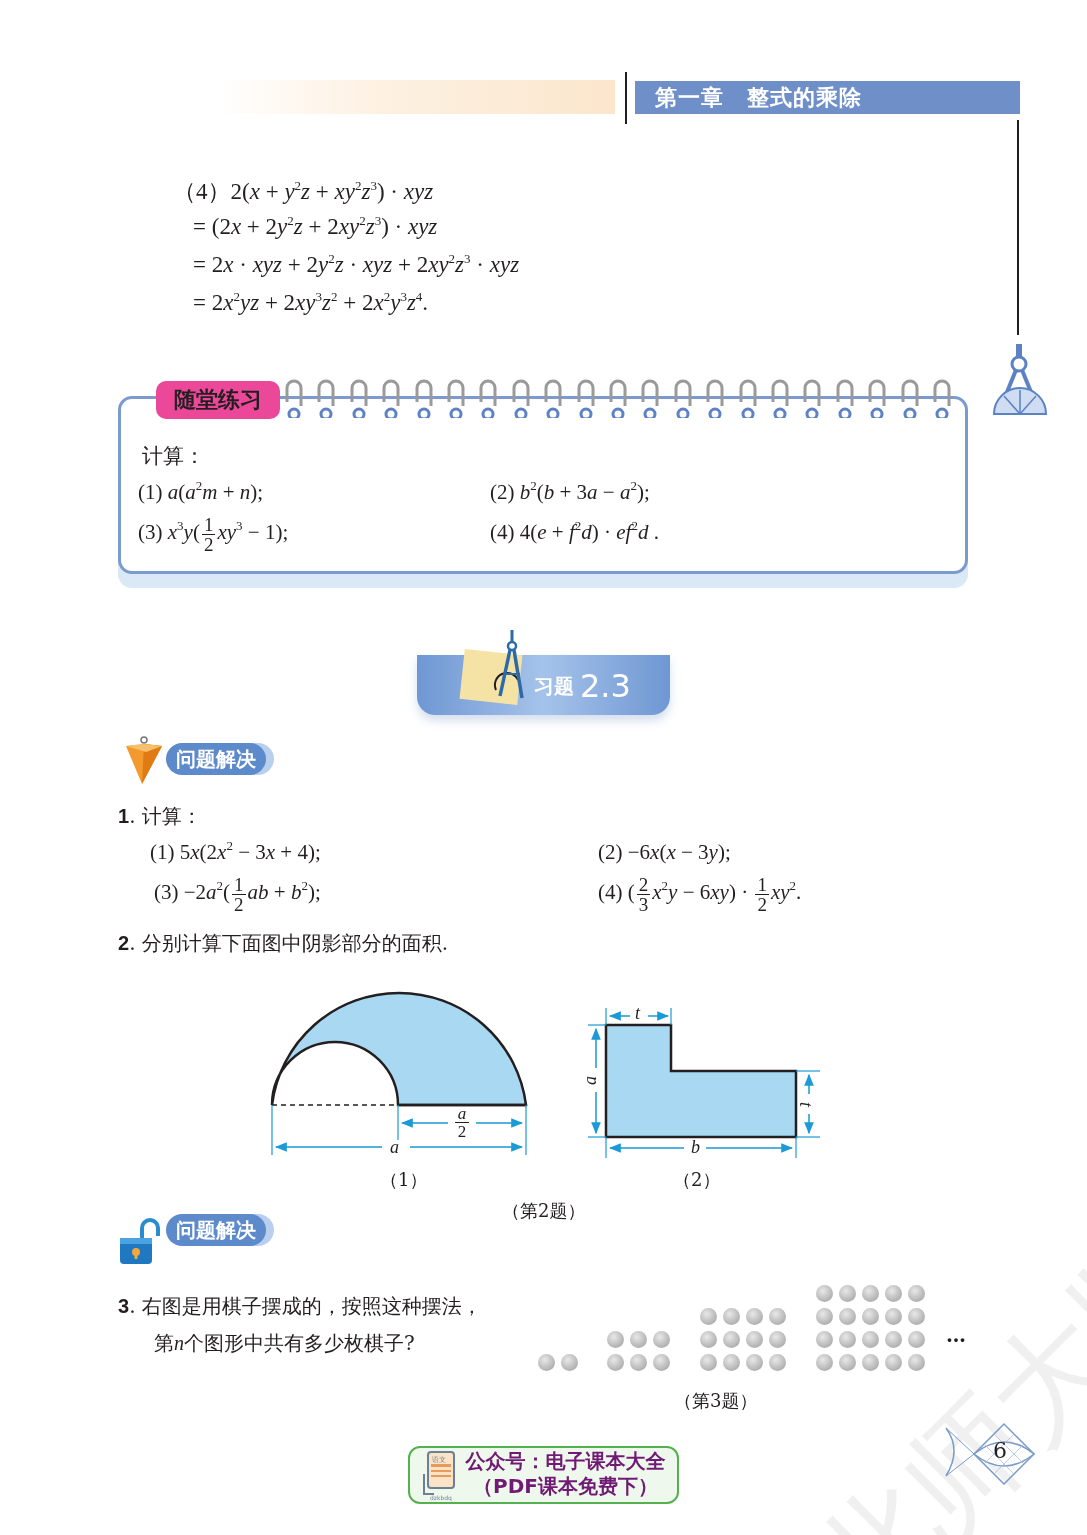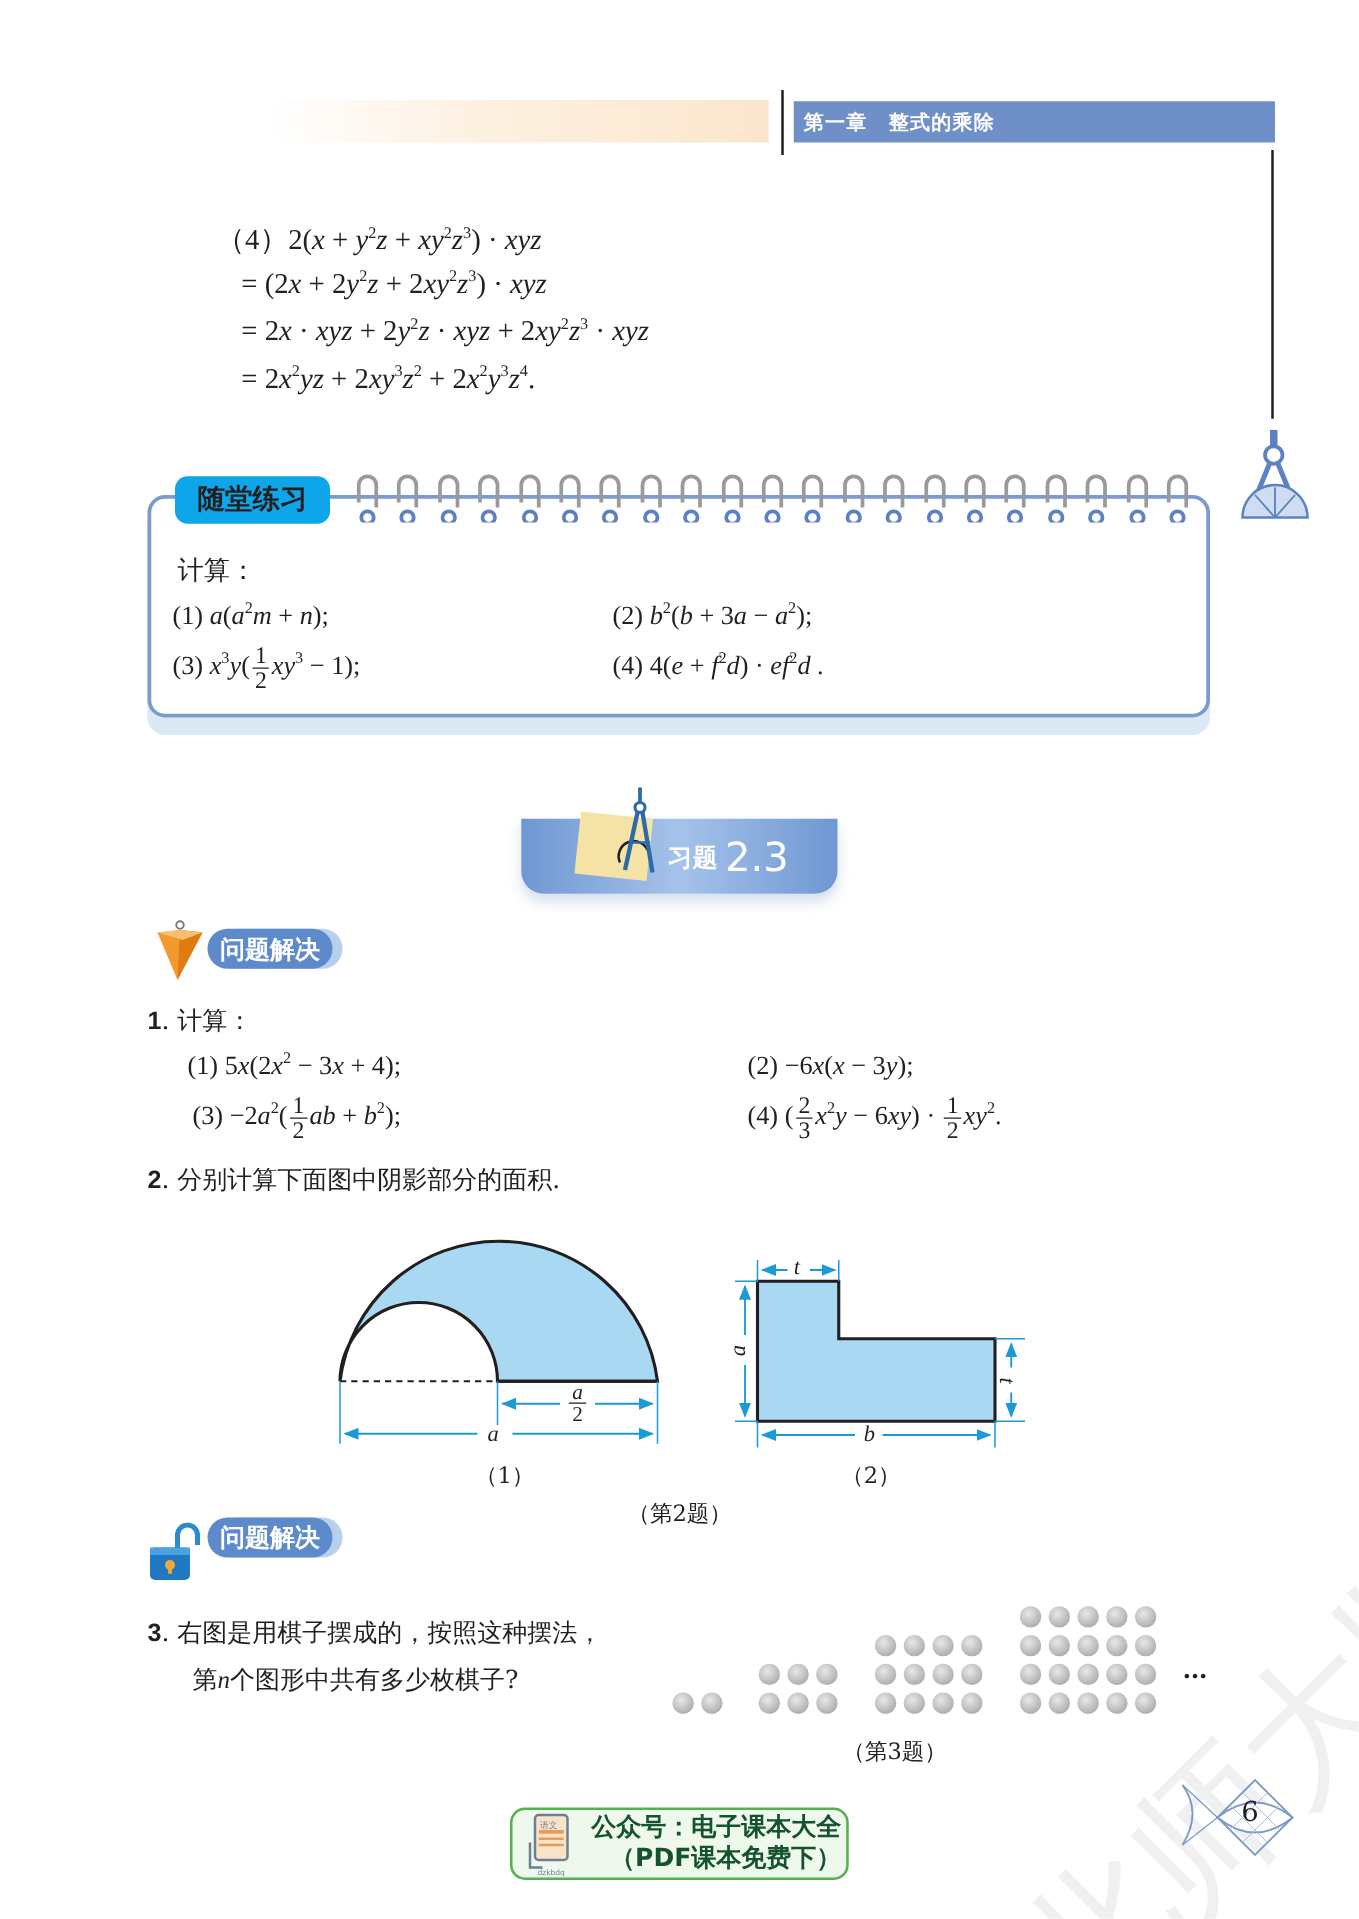--- a/index.html
+++ b/index.html
@@ -9,46 +9,46 @@
   .math{font-family:"Liberation Serif","DejaVu Serif",serif;font-size:23px;white-space:nowrap;}
   .math i{font-style:italic;}
   sup{font-size:13px;vertical-align:9px;line-height:0;}
   .frac{display:inline-block;vertical-align:middle;text-align:center;font-size:19px;line-height:19px;margin:0 2px;}
   .frac span{display:block;}
   .frac .num{border-bottom:1.5px solid #231f20;padding:0 2px;}
 
   
   .hdr-grad{left:215px;top:80px;width:400px;height:34px;background:linear-gradient(90deg,rgba(255,255,255,0) 0%,#fdf1e2 40%,#fbe6cc 100%);}
   .hdr-rule{left:625px;top:72px;width:2px;height:52px;background:#231f20;}
-  .hdr-box{left:635px;top:81px;width:385px;height:33px;background:#6f8fc9;color:#fff;font-size:16px;font-weight:bold;line-height:33px;padding-left:8px;box-sizing:border-box;letter-spacing:1px;}
+  .hdr-box{left:635px;top:81px;width:385px;height:33px;background:#6f8fc9;color:#fff;font-size:22px;font-weight:bold;line-height:33px;padding-left:20px;box-sizing:border-box;letter-spacing:1px;}
   .right-rule{left:1017px;top:120px;width:2px;height:215px;background:#231f20;}
 
   
   .prac-shadow{left:118px;top:405px;width:850px;height:183px;border-radius:14px;background:#dbe8f6;}
   .prac-box{left:118px;top:396px;width:850px;height:178px;border:3px solid #7b9bcf;border-radius:14px;background:#fff;box-sizing:border-box;}
-  .prac-tab{left:140px;top:381px;width:124px;height:38px;background:#0ea5e9;border-radius:10px;font-size:22px;font-weight:bold;line-height:38px;text-align:center;color:#231f20;}
+  .prac-tab{left:156px;top:381px;width:124px;height:38px;background:#ec4899;border-radius:10px;font-size:22px;font-weight:bold;line-height:38px;text-align:center;color:#231f20;}
   .ring{position:absolute;width:22px;height:42px;}
   .prac-line{font-size:21px;}
 
   
   .ex-banner{left:417px;top:655px;width:253px;height:60px;border-radius:0 0 18px 18px;background:linear-gradient(90deg,#6f97d3 0%,#a5c3ea 50%,#6f97d3 100%);box-shadow:0 6px 10px rgba(120,150,200,0.3);}
   .ex-note{left:462px;top:652px;width:58px;height:50px;background:#f5e3a6;transform:rotate(6deg);}
   .ex-label{left:534px;top:664px;color:#fff;font-weight:bold;line-height:42px;}
   .ex-label .zh{font-size:20px;vertical-align:middle;}
   .ex-label .num{font-size:32px;vertical-align:middle;margin-left:6px;font-weight:normal;}
 
   .pill{height:32px;border-radius:16px;background:#5d8acb;color:#fff;font-size:20px;font-weight:bold;line-height:32px;padding:0 10px;box-shadow:8px 0 0 #b9cfee;}
   .q{font-size:20px;}
   .q b{font-family:"Liberation Sans","DejaVu Sans",sans-serif;}
   .cap{font-size:18px;}
 
   .chess{position:absolute;width:17px;height:17px;border-radius:50%;background:radial-gradient(circle at 40% 35%,#e8e8e8 0%,#bdbdbd 55%,#9a9a9a 100%);}
 
   .promo{left:408px;top:1446px;width:271px;height:58px;border:2.5px solid #55b04e;border-radius:12px;background:#eef8ec;box-sizing:border-box;}
-  .promo-text{left:458px;top:1449px;color:#14532d;font-size:20px;line-height:25px;text-align:right;width:215px;font-weight:bold;}
+  .promo-text{left:458px;top:1449px;color:#701a75;font-size:20px;line-height:25px;text-align:center;width:215px;font-weight:bold;}
   .watermark{left:770px;top:1340px;font-size:120px;color:rgba(200,200,200,0.28);transform:rotate(-45deg);white-space:nowrap;}
   .pagenum{left:985px;top:1438px;font-size:22px;width:30px;text-align:center;}
 </style>
 </head>
 <body>
 
 <div class="abs hdr-grad"></div>
 <div class="abs hdr-rule"></div>
 <div class="abs hdr-box sans">第一章　整式的乘除</div>
 <div class="abs right-rule"></div>

